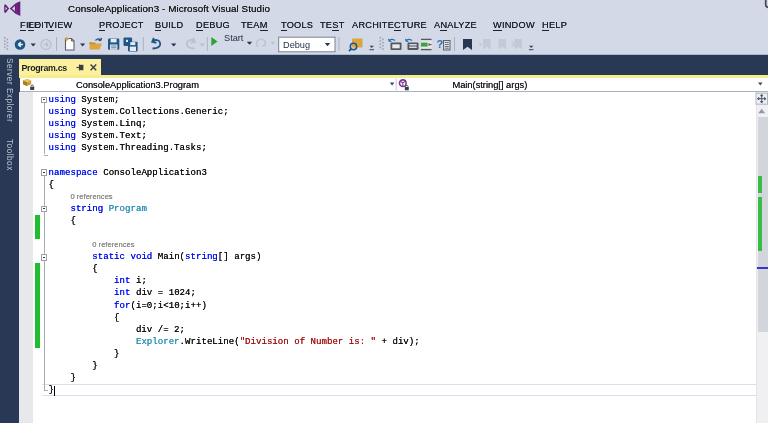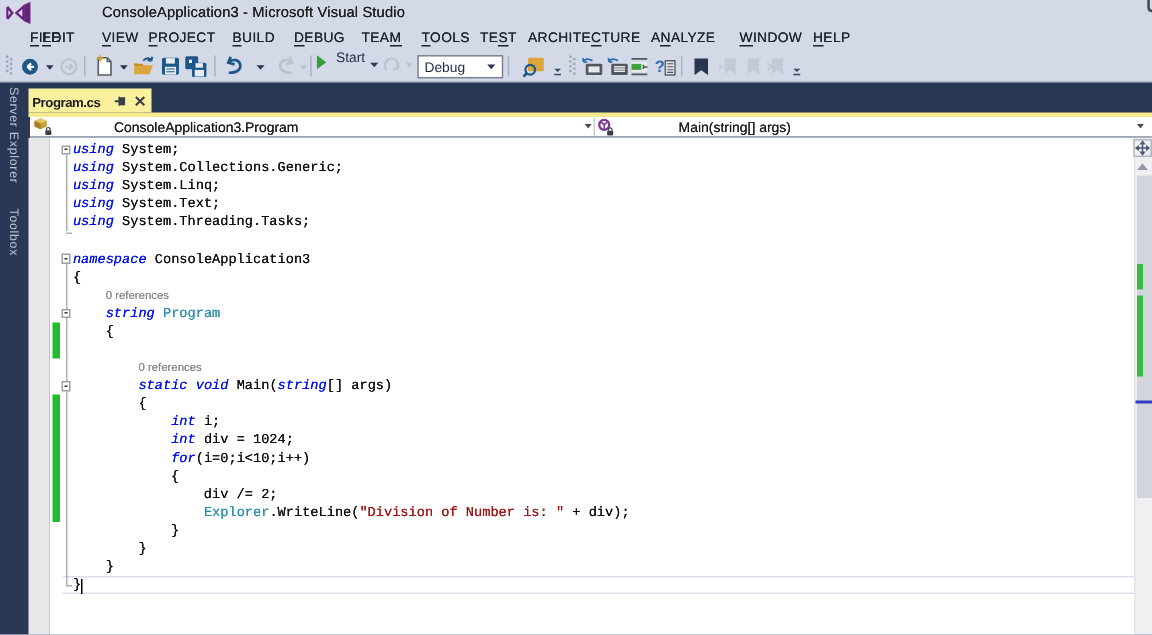--- a/index.html
+++ b/index.html
@@ -26,21 +26,21 @@
   #yellowline{left:19px;top:75.2px;width:749px;height:2.6px;background:#F7EB8F;}
   
   #navbar{left:19.5px;top:77.8px;width:748.5px;height:12.9px;background:#ffffff;}
   #navborder{left:19.5px;top:90.7px;width:748.5px;height:1.5px;background:#A9B1C0;}
   .navtxt{position:absolute;font-size:9.3px;color:#1e1e1e;top:80.2px;text-shadow:0 0 0.3px;margin-left:40px;}
   
   #gutter{left:19px;top:92.2px;width:13.7px;height:330.8px;background:#E8E8EB;}
   #editor{left:32.7px;top:92.2px;width:723.3px;height:330.8px;background:#ffffff;}
   #code{left:48.6px;top:93.95px;margin:0;font-family:"Liberation Mono",monospace;
         font-size:9.1px;line-height:12.1px;color:#0f0f0f;text-shadow:0 0 0.35px;}
-  .k{color:#0011EE;font-style:italic;} 
+  .k{color:#0011EE;} 
   .t{color:#2B91AF;} 
   .s{color:#A31515;} 
   .cl{font-family:"Liberation Sans",sans-serif;font-size:7.6px;color:#8a8a8a;margin-top:36px;}
   .greenbar{position:absolute;left:34.8px;width:5.2px;background:#20BE2E;}
   .foldbox{position:absolute;left:40.9px;width:6.6px;height:6.6px;background:#ffffff;
            border:1px solid #9aa0a8;box-sizing:border-box;}
   .foldbox:after{content:"";position:absolute;left:1px;right:1px;top:1.8px;height:1px;background:#333;}
   .guide{position:absolute;left:44.1px;width:1px;background:#a8aeb5;}
   .gfoot{position:absolute;left:44.1px;width:3.6px;height:1px;background:#a8aeb5;}
   
@@ -63,21 +63,21 @@
     <path fill="#68217A" fill-rule="evenodd" d="M0.2,3.9 L1.6,3.2 L5.2,7.6 L1.6,12.0 L0.2,11.3 Z M1.6,5.7 L1.6,9.5 L3.2,7.6 Z"></path>
   </svg>
   <div id="title-text" class="abs">ConsoleApplication3 - Microsoft Visual Studio</div>
   <svg class="abs" style="left:760px;top:0" width="8" height="10" viewBox="0 0 8 10">
     <path d="M5.7,-2 L5.7,4.6 Q5.7,7.4 8.5,7.4 L10,7.4" fill="none" stroke="#4A4A4E" stroke-width="1.7"></path>
   </svg>
 
   <div id="menubar" class="abs"></div>
   <div class="mi" style="left:20px"><u>F</u>ILE</div>
   <div class="mi" style="left:28px"><u>E</u>DIT</div>
-  <div class="mi" style="left:68px"><u>V</u>IEW</div>
+  <div class="mi" style="left:48px"><u>V</u>IEW</div>
   <div class="mi" style="left:99px"><u>P</u>ROJECT</div>
   <div class="mi" style="left:155px"><u>B</u>UILD</div>
   <div class="mi" style="left:196px"><u>D</u>EBUG</div>
   <div class="mi" style="left:241px">TEA<u>M</u></div>
   <div class="mi" style="left:281px"><u>T</u>OOLS</div>
   <div class="mi" style="left:320px">TE<u>S</u>T</div>
   <div class="mi" style="left:352px">ARCHITE<u>C</u>TURE</div>
   <div class="mi" style="left:434px">A<u>N</u>ALYZE</div>
   <div class="mi" style="left:493px"><u>W</u>INDOW</div>
   <div class="mi" style="left:542px"><u>H</u>ELP</div>

